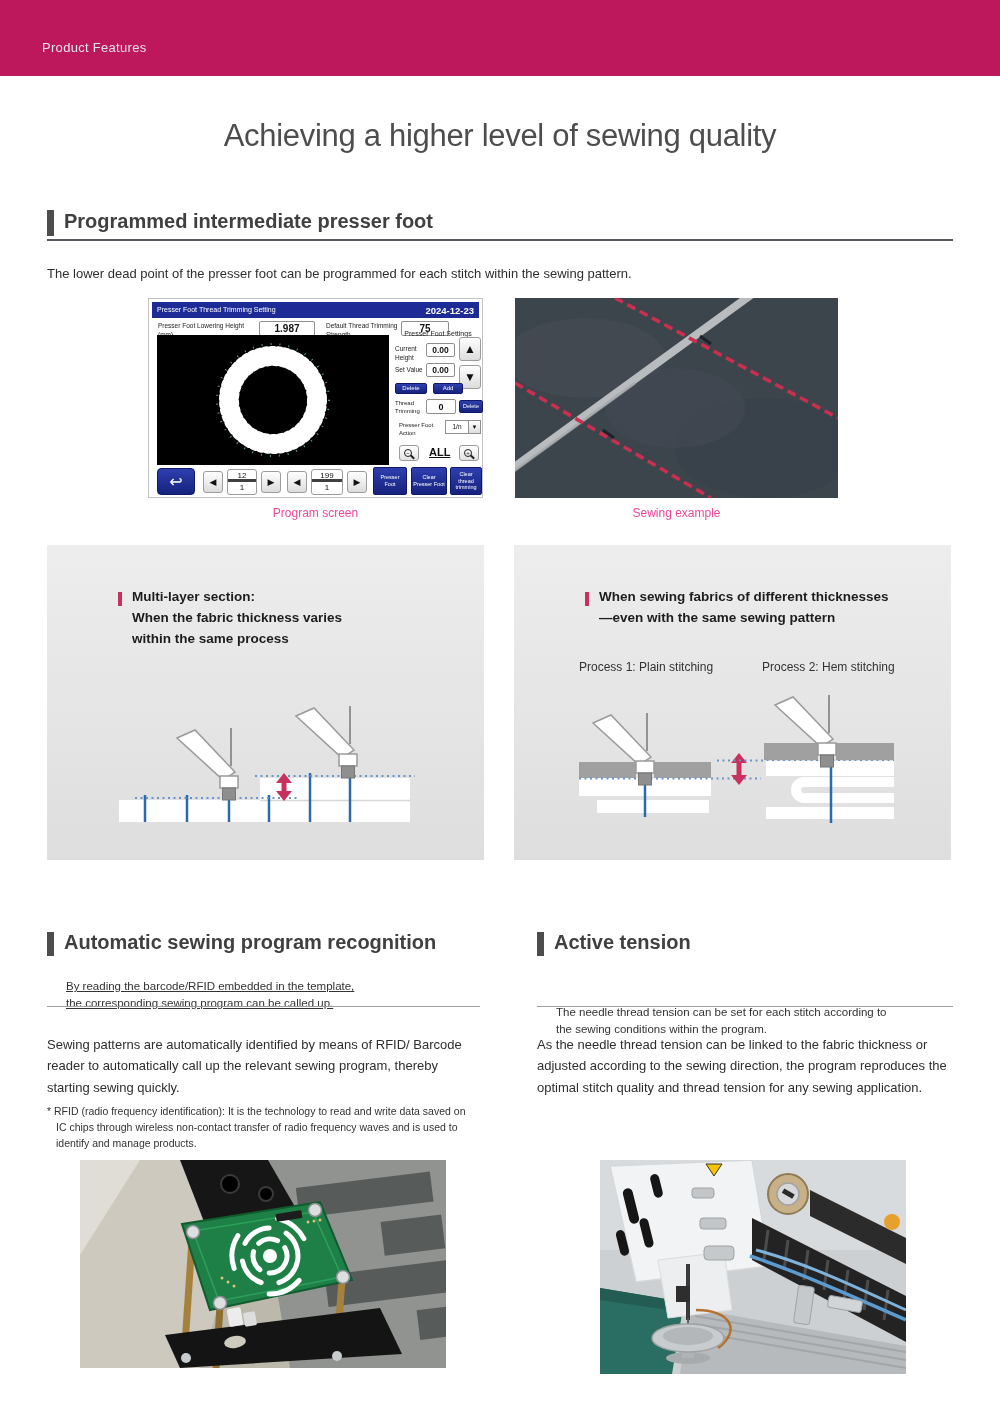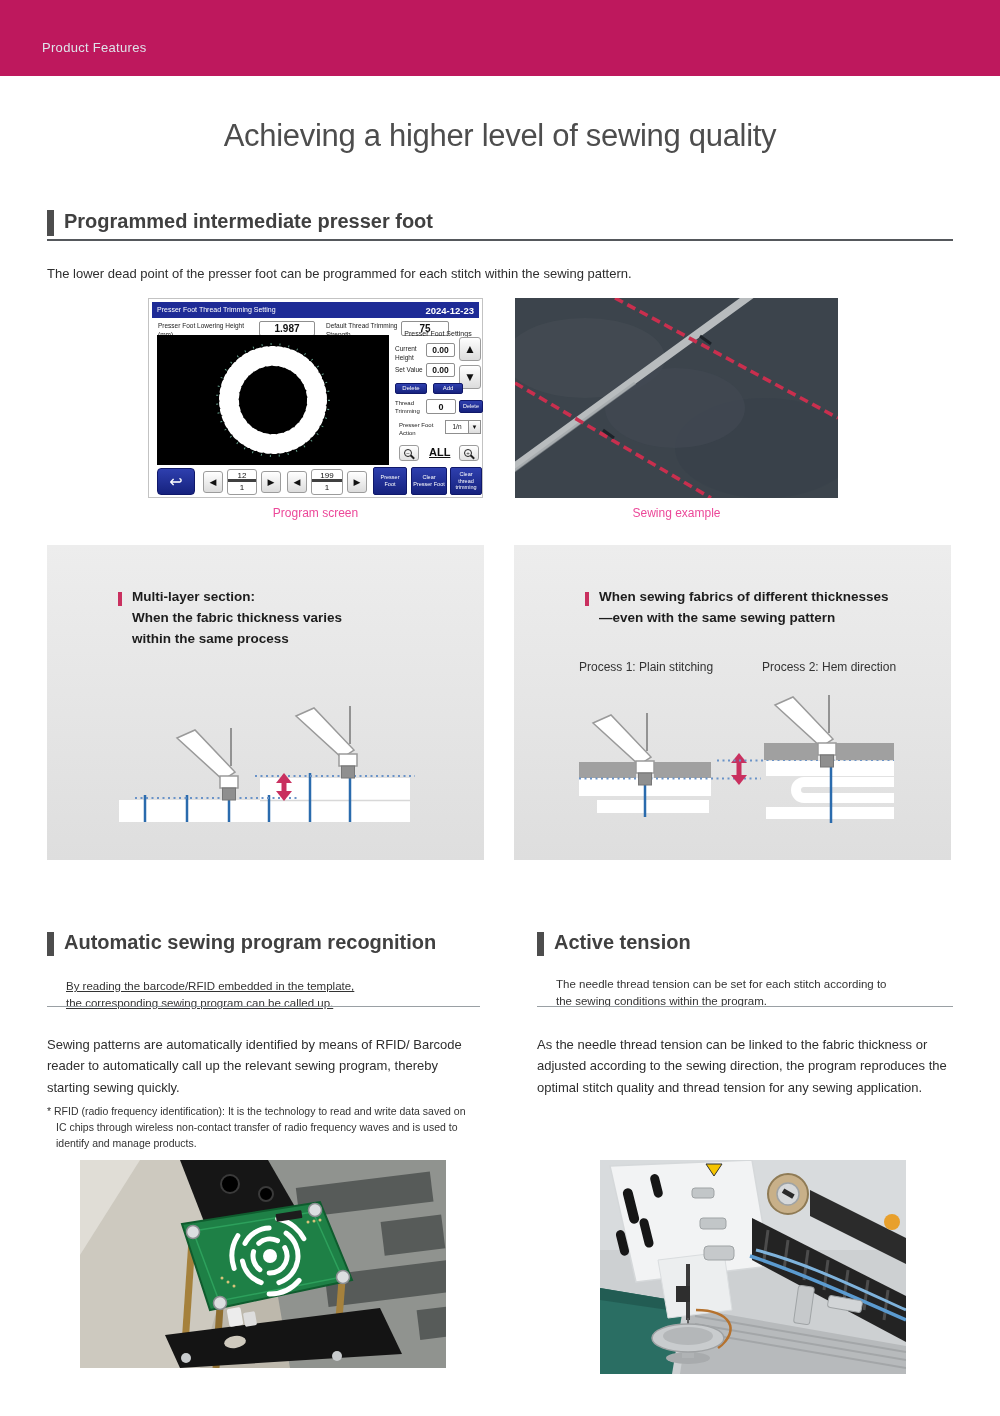--- a/index.html
+++ b/index.html
@@ -196,21 +196,21 @@
         <rect x="-6.5" y="-12" width="13" height="12" fill="#8f8f8f" stroke="#777777"></rect>
       </g>
     </svg>
   </div>
 
   <div class="gpanel" style="left:485px;margin-left:29px;">
     <div class="marker pink" style="left:71px; top:47px; width:4px; height:14px; position:absolute;"></div>
     <div class="panel-title" style="left:85px; top:42px;">When sewing fabrics of different thicknesses
 —even with the same sewing pattern</div>
     <div class="process-label" style="left:65px; top:115px;">Process 1: Plain stitching</div>
-    <div class="process-label" style="left:248px; top:115px;">Process 2: Hem direction</div>
+    <div class="process-label" style="left:248px; top:115px;">Process 2: Hem stitching</div>
     <svg width="437" height="315" viewBox="0 0 437 315" style="position:absolute; left:0; top:0;">
 
       <rect x="65" y="217" width="57" height="16" fill="#a0a0a0"></rect>
       <rect x="140" y="217" width="57" height="16" fill="#a0a0a0"></rect>
       <rect x="65" y="233" width="132" height="18" fill="#ffffff"></rect>
       <rect x="83" y="255" width="112" height="13" fill="#ffffff"></rect>
       <line x1="131" y1="235" x2="131" y2="272" stroke="#2a6bad" stroke-width="2.5"></line>
       <line x1="65" y1="233.5" x2="247" y2="233.5" stroke="#6a93c8" stroke-width="2.2" stroke-dasharray="2 3.5"></line>
       <g transform="translate(131,240)">
         <line x1="2" y1="-72" x2="2" y2="-34" stroke="#8a8a8a" stroke-width="1.8"></line>
@@ -244,21 +244,21 @@
   <div class="marker" style="left:47px; top:932px; height:24px;"></div>
   <div class="sec-title" style="left:64px; top:931px; font-size:20px;">Automatic sewing program recognition</div>
   <div class="sec-desc" style="left:66px; top:978px; width:420px;text-decoration:underline;">By reading the barcode/RFID embedded in the template,
 the corresponding sewing program can be called up.</div>
   <div class="rule thin" style="left:47px; top:992px; width:433px; height:15px;"></div>
   <div class="body-text" style="left:47px; top:1034px; width:432px;">Sewing patterns are automatically identified by means of RFID/ Barcode reader to automatically call up the relevant sewing program, thereby starting sewing quickly.</div>
   <div class="footnote" style="left:47px; top:1104px; width:428px;">* RFID (radio frequency identification): It is the technology to read and write data saved on IC chips through wireless non-contact transfer of radio frequency waves and is used to identify and manage products.</div>
 
   <div class="marker" style="left:537px; top:932px; height:24px;"></div>
   <div class="sec-title" style="left:554px; top:931px; font-size:20px;">Active tension</div>
-  <div class="sec-desc" style="left:556px; top:976px; width:400px;">The needle thread tension can be set for each stitch according to
+  <div class="sec-desc" style="left:556px; top:1004px; width:400px;">The needle thread tension can be set for each stitch according to
 the sewing conditions within the program.</div>
   <div class="rule thin" style="left:537px; top:992px; width:416px; height:15px;"></div>
   <div class="body-text" style="left:537px; top:1034px; width:420px;">As the needle thread tension can be linked to the fabric thickness or adjusted according to the sewing direction, the program reproduces the optimal stitch quality and thread tension for any sewing application.</div>
 
   <div class="photo" style="left:80px; top:1160px; width:366px; height:208px;">
     <svg width="366" height="208" viewBox="0 0 366 208">
       <rect width="366" height="208" fill="#bdb8ac"></rect>
       <polygon points="0,0 180,0 120,208 0,208" fill="#cdc9bf"></polygon>
       <polygon points="0,0 60,0 0,95" fill="#e0ddd6"></polygon>
       <polygon points="175,0 366,0 366,208 210,208" fill="#90938f"></polygon>

